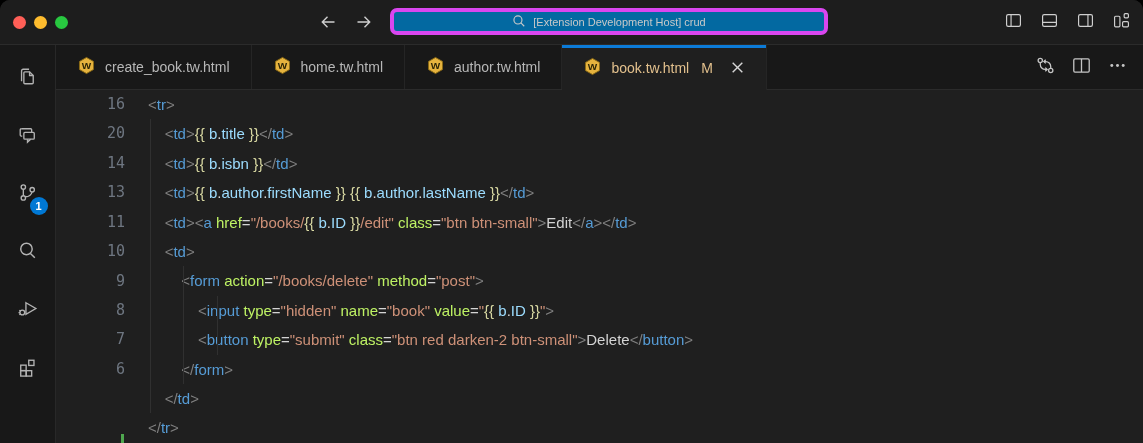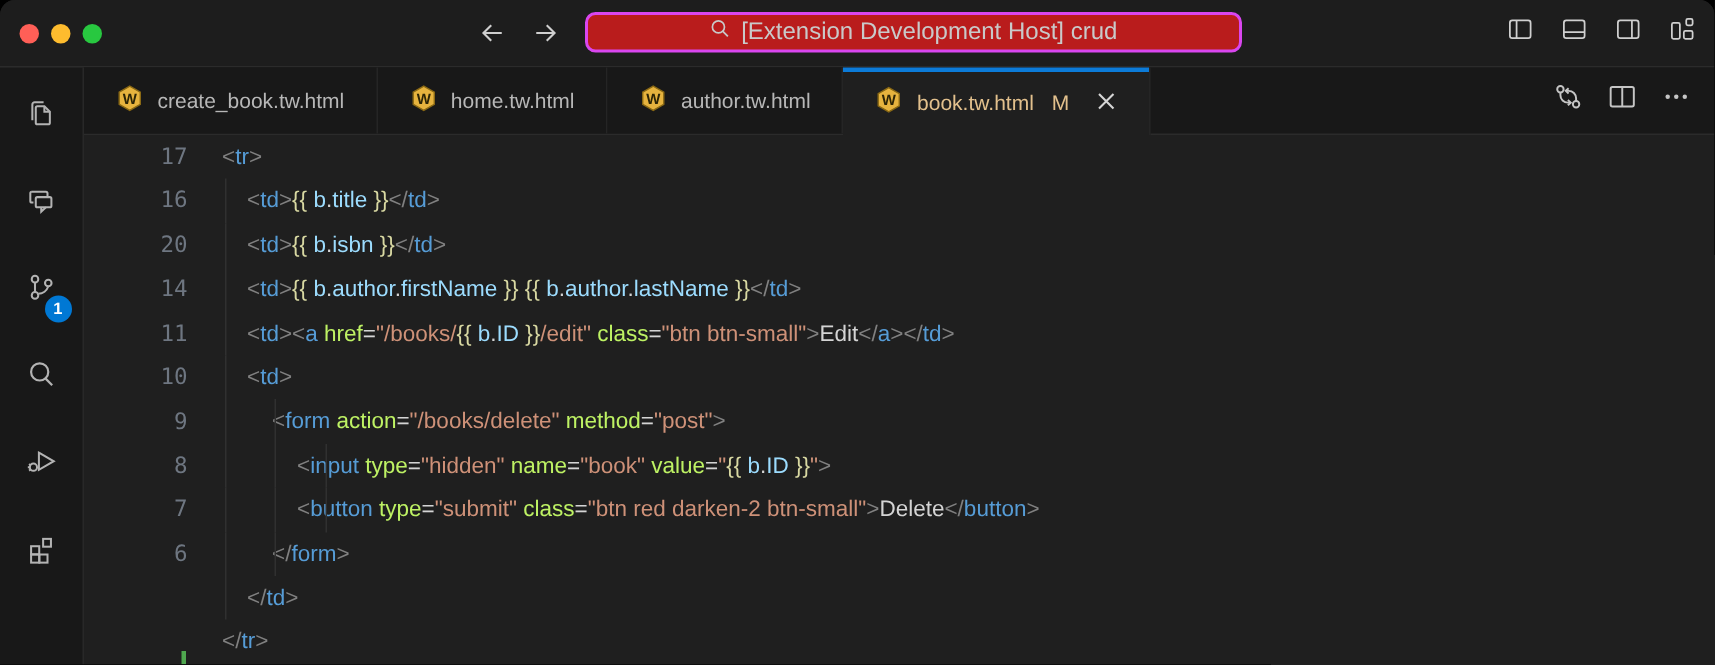--- a/index.html
+++ b/index.html
@@ -7,23 +7,23 @@
           border-radius:10px 10px 0 0;font-family:"Liberation Sans",sans-serif;}
 
   
   .titlebar{position:relative;height:44px;background:#1d1d1d;border-bottom:1px solid #2b2b2b;
             display:flex;align-items:center;}
   .traffic{display:flex;gap:8px;padding-left:13px;}
   .tl{width:13px;height:13px;border-radius:50%;}
   .nav-arrows{position:absolute;left:318px;top:0;height:44px;display:flex;gap:16px;align-items:center;}
   .nav-arrows svg{display:block;}
   .command-center{position:absolute;left:390px;top:8px;width:438px;height:27px;box-sizing:border-box;
-                  background:#b91c1c;border:2px solid #d946ef;border-radius:7px;
+                  background:#0369a1;border:4px solid #d946ef;border-radius:7px;
                   display:flex;align-items:center;justify-content:center;gap:7px;
-                  color:#c9c9c9;font-size:16px;}
+                  color:#c9c9c9;font-size:11px;}
   .titlebar-actions{position:absolute;right:13px;top:0;height:44px;display:flex;gap:19px;align-items:center;}
 
   
   .main{display:flex;height:398px;}
   .activitybar{width:56px;background:#181818;border-right:1px solid #282828;
                display:flex;flex-direction:column;align-items:center;padding-top:4px;box-sizing:border-box;}
   .ab-item{position:relative;width:56px;height:58px;display:flex;align-items:center;justify-content:center;}
   .ab-badge{position:absolute;right:8px;bottom:8px;min-width:18px;height:18px;border-radius:9px;
             background:#0078d4;color:#fff;font-size:11px;font-weight:bold;
             display:flex;align-items:center;justify-content:center;}
@@ -253,24 +253,24 @@
               <circle cx="3.2" cy="8" r="1.25"></circle>
                 <circle cx="8" cy="8" r="1.25"></circle>
                 <circle cx="12.8" cy="8" r="1.25"></circle>
             </svg>
           </span>
         </div>
       </div>
 
       <div class="editor">
         <div class="gutter">
-            <div>17</div>
             <div>16</div>
             <div>20</div>
             <div>14</div>
+            <div>13</div>
             <div>11</div>
             <div>10</div>
             <div>9</div>
             <div>8</div>
             <div>7</div>
             <div>6</div>
           </div>
         <div class="code"><div class="code-line"><span class="tk-p">&lt;</span><span class="tk-tag">tr</span><span class="tk-p">&gt;</span></div><div class="code-line"><i class="guide" style="left: calc(0ch + 2px);"></i><span class="tk-txt">    </span><span class="tk-p">&lt;</span><span class="tk-tag">td</span><span class="tk-p">&gt;</span><span class="tk-tmpl">{{</span><span class="tk-txt"> </span><span class="tk-var">b</span><span class="tk-txt">.</span><span class="tk-var">title</span><span class="tk-txt"> </span><span class="tk-tmpl">}}</span><span class="tk-p">&lt;/</span><span class="tk-tag">td</span><span class="tk-p">&gt;</span></div><div class="code-line"><i class="guide" style="left: calc(0ch + 2px);"></i><span class="tk-txt">    </span><span class="tk-p">&lt;</span><span class="tk-tag">td</span><span class="tk-p">&gt;</span><span class="tk-tmpl">{{</span><span class="tk-txt"> </span><span class="tk-var">b</span><span class="tk-txt">.</span><span class="tk-var">isbn</span><span class="tk-txt"> </span><span class="tk-tmpl">}}</span><span class="tk-p">&lt;/</span><span class="tk-tag">td</span><span class="tk-p">&gt;</span></div><div class="code-line"><i class="guide" style="left: calc(0ch + 2px);"></i><span class="tk-txt">    </span><span class="tk-p">&lt;</span><span class="tk-tag">td</span><span class="tk-p">&gt;</span><span class="tk-tmpl">{{</span><span class="tk-txt"> </span><span class="tk-var">b</span><span class="tk-txt">.</span><span class="tk-var">author</span><span class="tk-txt">.</span><span class="tk-var">firstName</span><span class="tk-txt"> </span><span class="tk-tmpl">}}</span><span class="tk-txt"> </span><span class="tk-tmpl">{{</span><span class="tk-txt"> </span><span class="tk-var">b</span><span class="tk-txt">.</span><span class="tk-var">author</span><span class="tk-txt">.</span><span class="tk-var">lastName</span><span class="tk-txt"> </span><span class="tk-tmpl">}}</span><span class="tk-p">&lt;/</span><span class="tk-tag">td</span><span class="tk-p">&gt;</span></div><div class="code-line"><i class="guide" style="left: calc(0ch + 2px);"></i><span class="tk-txt">    </span><span class="tk-p">&lt;</span><span class="tk-tag">td</span><span class="tk-p">&gt;</span><span class="tk-p">&lt;</span><span class="tk-tag">a</span><span class="tk-txt"> </span><span class="tk-attr">href</span><span class="tk-eq">=</span><span class="tk-str">"/books/</span><span class="tk-tmpl">{{</span><span class="tk-txt"> </span><span class="tk-var">b</span><span class="tk-txt">.</span><span class="tk-var">ID</span><span class="tk-txt"> </span><span class="tk-tmpl">}}</span><span class="tk-str">/edit"</span><span class="tk-txt"> </span><span class="tk-attr">class</span><span class="tk-eq">=</span><span class="tk-str">"btn btn-small"</span><span class="tk-p">&gt;</span><span class="tk-txt">Edit</span><span class="tk-p">&lt;/</span><span class="tk-tag">a</span><span class="tk-p">&gt;</span><span class="tk-p">&lt;/</span><span class="tk-tag">td</span><span class="tk-p">&gt;</span></div><div class="code-line"><i class="guide" style="left: calc(0ch + 2px);"></i><span class="tk-txt">    </span><span class="tk-p">&lt;</span><span class="tk-tag">td</span><span class="tk-p">&gt;</span></div><div class="code-line"><i class="guide" style="left: calc(0ch + 2px);"></i><i class="guide" style="left: calc(4ch + 2px);"></i><span class="tk-txt">        </span><span class="tk-p">&lt;</span><span class="tk-tag">form</span><span class="tk-txt"> </span><span class="tk-attr">action</span><span class="tk-eq">=</span><span class="tk-str">"/books/delete"</span><span class="tk-txt"> </span><span class="tk-attr">method</span><span class="tk-eq">=</span><span class="tk-str">"post"</span><span class="tk-p">&gt;</span></div><div class="code-line"><i class="guide" style="left: calc(0ch + 2px);"></i><i class="guide" style="left: calc(4ch + 2px);"></i><i class="guide" style="left: calc(8ch + 2px);"></i><span class="tk-txt">            </span><span class="tk-p">&lt;</span><span class="tk-tag">input</span><span class="tk-txt"> </span><span class="tk-attr">type</span><span class="tk-eq">=</span><span class="tk-str">"hidden"</span><span class="tk-txt"> </span><span class="tk-attr">name</span><span class="tk-eq">=</span><span class="tk-str">"book"</span><span class="tk-txt"> </span><span class="tk-attr">value</span><span class="tk-eq">=</span><span class="tk-str">"</span><span class="tk-tmpl">{{</span><span class="tk-txt"> </span><span class="tk-var">b</span><span class="tk-txt">.</span><span class="tk-var">ID</span><span class="tk-txt"> </span><span class="tk-tmpl">}}</span><span class="tk-str">"</span><span class="tk-p">&gt;</span></div><div class="code-line"><i class="guide" style="left: calc(0ch + 2px);"></i><i class="guide" style="left: calc(4ch + 2px);"></i><i class="guide" style="left: calc(8ch + 2px);"></i><span class="tk-txt">            </span><span class="tk-p">&lt;</span><span class="tk-tag">button</span><span class="tk-txt"> </span><span class="tk-attr">type</span><span class="tk-eq">=</span><span class="tk-str">"submit"</span><span class="tk-txt"> </span><span class="tk-attr">class</span><span class="tk-eq">=</span><span class="tk-str">"btn red darken-2 btn-small"</span><span class="tk-p">&gt;</span><span class="tk-txt">Delete</span><span class="tk-p">&lt;/</span><span class="tk-tag">button</span><span class="tk-p">&gt;</span></div><div class="code-line"><i class="guide" style="left: calc(0ch + 2px);"></i><i class="guide" style="left: calc(4ch + 2px);"></i><span class="tk-txt">        </span><span class="tk-p">&lt;/</span><span class="tk-tag">form</span><span class="tk-p">&gt;</span></div><div class="code-line"><i class="guide" style="left: calc(0ch + 2px);"></i><span class="tk-txt">    </span><span class="tk-p">&lt;/</span><span class="tk-tag">td</span><span class="tk-p">&gt;</span></div><div class="code-line"><span class="tk-p">&lt;/</span><span class="tk-tag">tr</span><span class="tk-p">&gt;</span></div></div>
         <div class="git-added"></div>
       </div>

